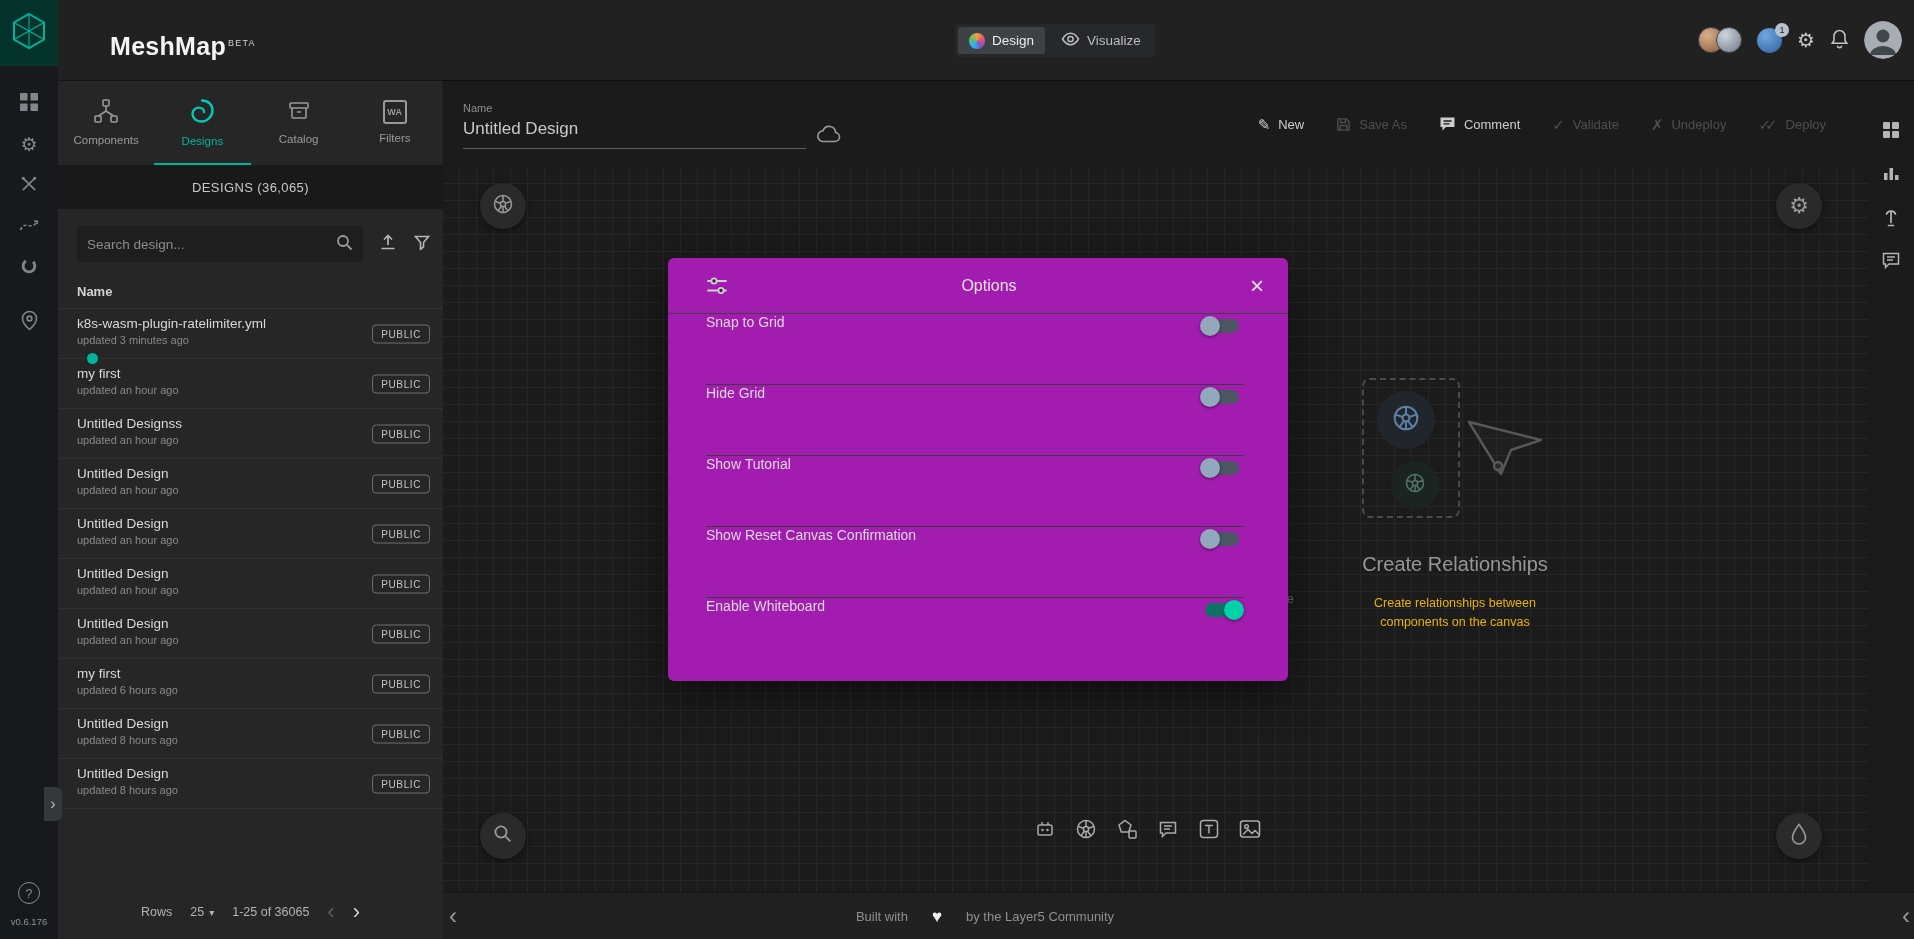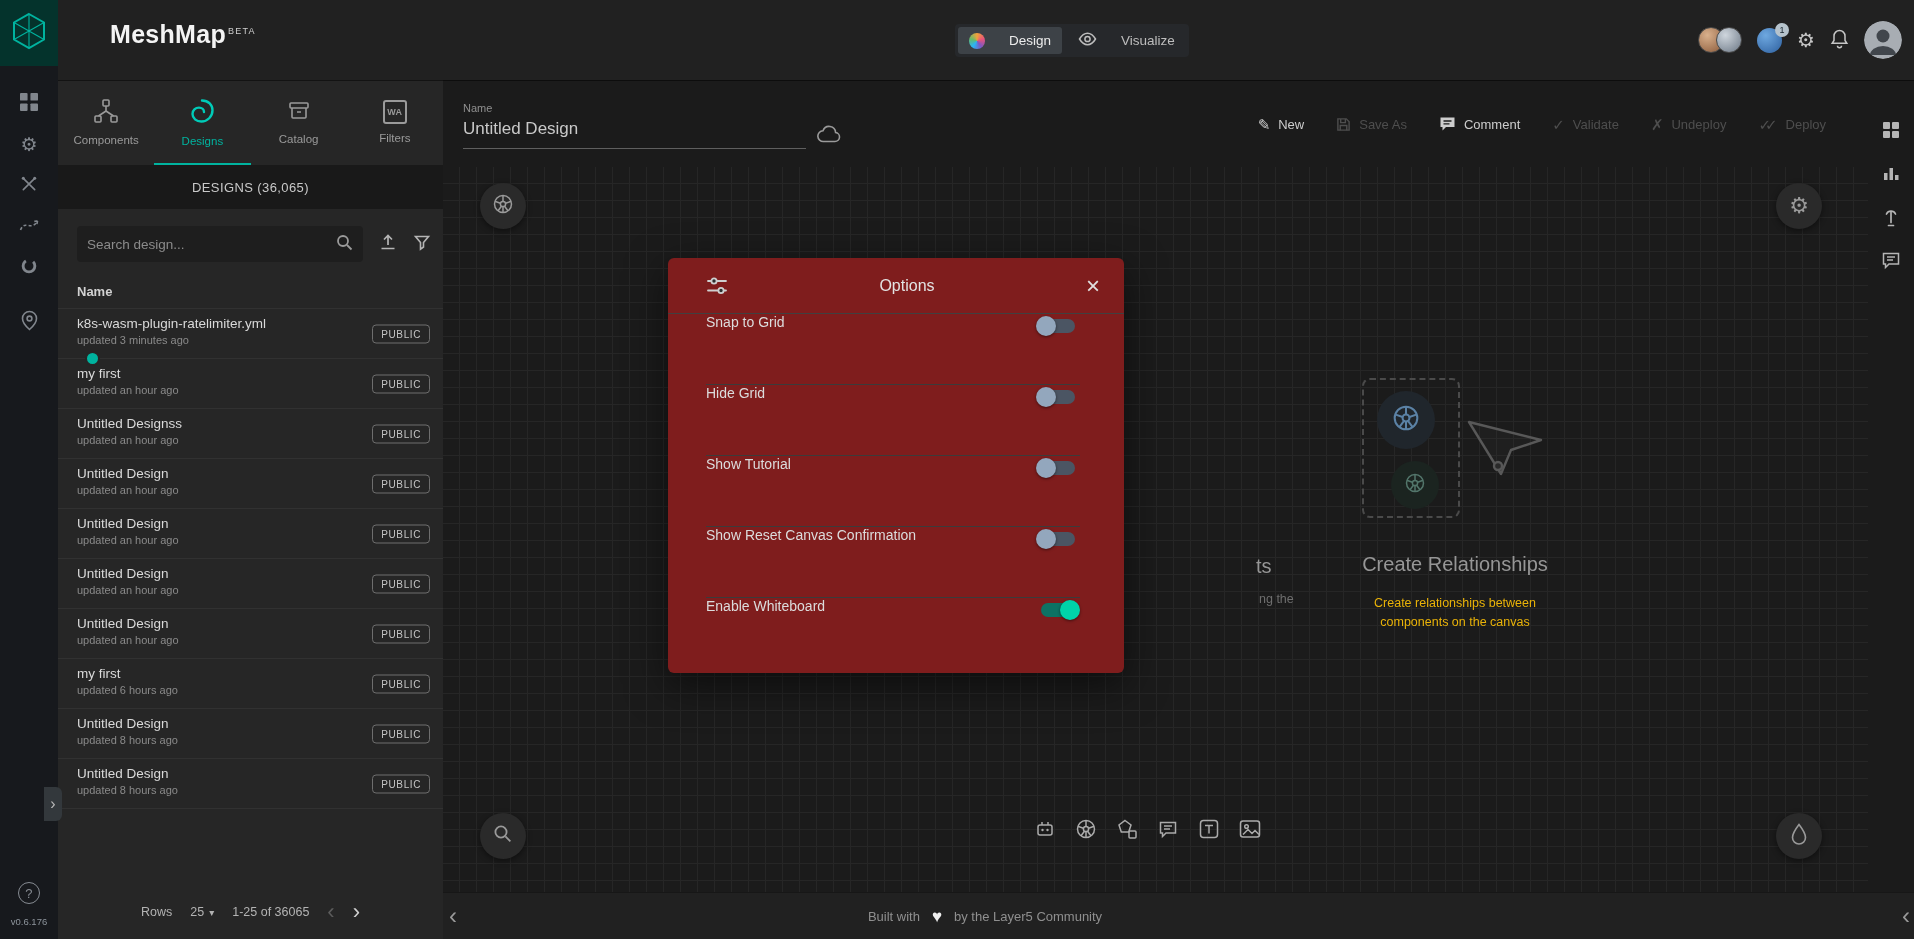--- a/index.html
+++ b/index.html
@@ -18,24 +18,24 @@
   .rail-btn .glyph{font-size:19px;line-height:1}
   .rail-btn.pin{margin-top:14px}
   .rail-bottom{margin-top:auto;margin-bottom:12px;display:flex;flex-direction:column;align-items:center;gap:12px}
   .help-circle{width:22px;height:22px;border:1.5px solid #868b92;border-radius:50%;color:#868b92;
     font-size:13px;display:flex;align-items:center;justify-content:center}
   .version{font-size:9.5px;color:#8d949c}
 
   
   .topbar{position:absolute;left:58px;top:0;right:0;height:80px;background:#212121;z-index:25;
     box-shadow:0 1px 0 rgba(0,0,0,.5)}
-  .brand{position:absolute;left:52px;top:20px;color:#f4f4f4;font-size:25px;font-weight:bold;letter-spacing:.3px}
+  .brand{position:absolute;left:52px;top:32px;color:#f4f4f4;font-size:25px;font-weight:bold;letter-spacing:.3px}
   .brand sup{font-size:9px;color:#cfcfcf;font-weight:normal;letter-spacing:1.2px;margin-left:2px}
   .modes{position:absolute;left:897px;top:24px;display:flex;gap:5px;background:#26282b;border-radius:4px;padding:3px}
-  .mode{display:flex;align-items:center;gap:24px;padding:5px 11px;border-radius:3px;color:#bdbdbd;font-size:13.5px}
+  .mode{display:flex;align-items:center;gap:7px;padding:5px 11px;border-radius:3px;color:#bdbdbd;font-size:13.5px}
   .mode.active{background:#3d4247;color:#ececec}
   .design-orb{width:16px;height:16px;border-radius:50%;
     background:conic-gradient(#f0a13a,#e8537a,#7e57c2,#29b6f6,#66bb6a,#f0a13a)}
   .topbar-right{position:absolute;right:12px;top:0;height:80px;display:flex;align-items:center;gap:15px}
   .avatar-stack{display:flex;align-items:center}
   .avatar-sm{width:26px;height:26px;border-radius:50%;border:1px solid #4a4a4a}
   .avatar-sm.a1{background:radial-gradient(circle at 35% 30%,#d9b08c,#8a5a3a)}
   .avatar-sm.a2{background:radial-gradient(circle at 35% 30%,#cfd6dd,#6b7785);margin-left:-8px}
   .orb{width:25px;height:25px;border-radius:50%;position:relative;
     background:radial-gradient(circle at 35% 30%,#6ea8e0,#2d5f9e)}
@@ -114,22 +114,22 @@
   .node{position:absolute;border-radius:50%;display:flex;align-items:center;justify-content:center;z-index:3}
   .node1{left:934px;top:311px;width:58px;height:58px;background:#20262c;color:#5b82a6}
   .node2{left:948px;top:381px;width:48px;height:48px;background:#1b2420;color:#53766b}
   .arrow-shape{position:absolute;left:1022px;top:336px;z-index:2}
   .rel-title{position:absolute;left:1012px;top:473px;transform:translateX(-50%);font-size:20px;color:#969696;
     white-space:nowrap;z-index:2}
   .rel-sub{position:absolute;left:1012px;top:514px;transform:translateX(-50%);font-size:12.5px;color:#eab308;
     text-align:center;line-height:1.55;white-space:nowrap;z-index:2}
 
   
-  .modal{position:absolute;left:225px;top:178px;width:456px;background:#7f1d1d;border-radius:6px;
-    box-shadow:0 12px 40px rgba(0,0,0,.55);z-index:40;padding-bottom:4px}
+  .modal{position:absolute;left:225px;top:178px;width:620px;background:#a21caf;border-radius:6px;
+    box-shadow:0 12px 40px rgba(0,0,0,.55);z-index:40;padding-bottom:12px}
   .modal-header{height:56px;display:flex;align-items:center;padding:0 24px 0 38px;border-bottom:1px solid #404040}
   .modal-title{flex:1;text-align:center;font-size:16px;color:#e3e3e3}
   .tune{color:#cfcfcf;display:flex}
   .modal-close{font-size:24px;color:#e0e0e0;line-height:1}
   .modal-body{padding:0 44px 0 38px}
   .setting{height:71px;display:flex;align-items:flex-start;justify-content:space-between;
     border-bottom:1px solid #3b3b3b;font-size:14px;color:#dcdcdc}
   .setting:last-child{border-bottom:none}
   .switch{position:relative;width:44px;height:24px;flex-shrink:0}
   .switch .track{position:absolute;left:5px;top:5px;width:34px;height:14px;border-radius:7px;background:#4b5563}
@@ -138,21 +138,21 @@
   .switch.on .track{background:#0d7264}
   .switch.on .knob{left:24px;background:#00d3a9}
 
   
   .right-rail{position:absolute;right:0;top:40px;width:46px;display:flex;flex-direction:column;
     align-items:center;gap:19px;color:#9aa0a5;z-index:5}
 
   
   .footer{position:absolute;left:0;right:0;bottom:0;height:47px;background:#212121;border-top:1px solid #171717;z-index:7}
   .footer-text{position:absolute;left:542px;top:50%;transform:translate(-50%,-50%);
-    display:flex;align-items:center;gap:12px;color:#8f8f8f;font-size:13px;white-space:nowrap}
+    display:flex;align-items:center;gap:24px;color:#8f8f8f;font-size:13px;white-space:nowrap}
   .heart{color:#efefef;font-size:17px;line-height:1}
   .foot-chev{position:absolute;top:50%;transform:translateY(-50%);font-size:24px;color:#9a9a9a;line-height:1}
   .foot-chev.left{left:6px}
   .foot-chev.right{right:4px}
 </style>
 </head>
 <body>
 
 <div class="app" data-interactable="false">
 

